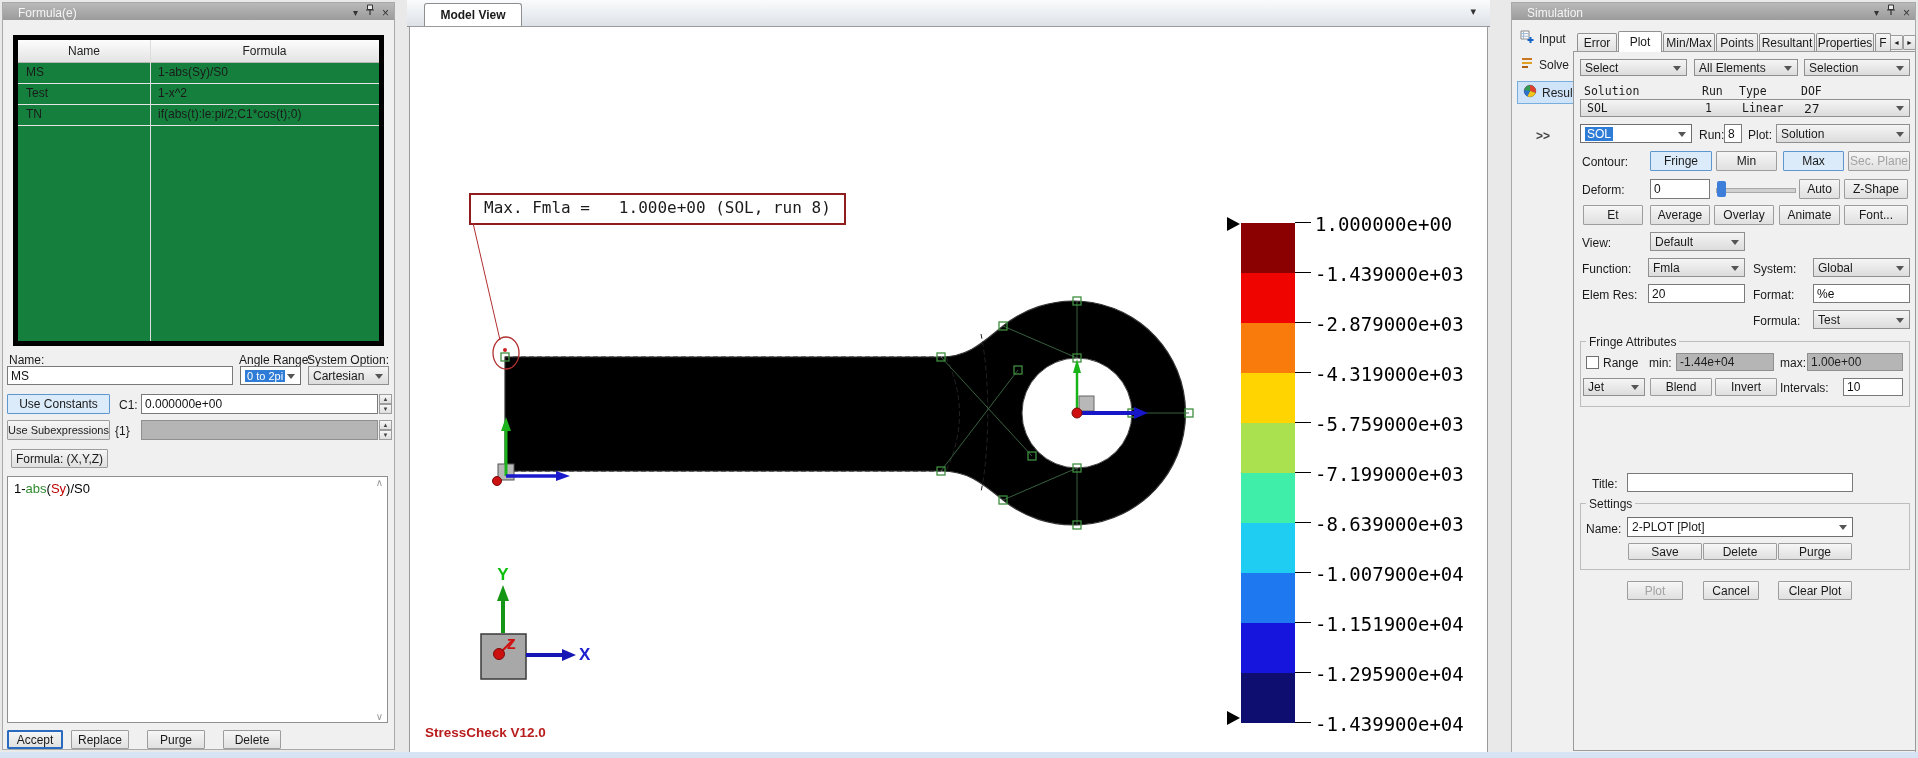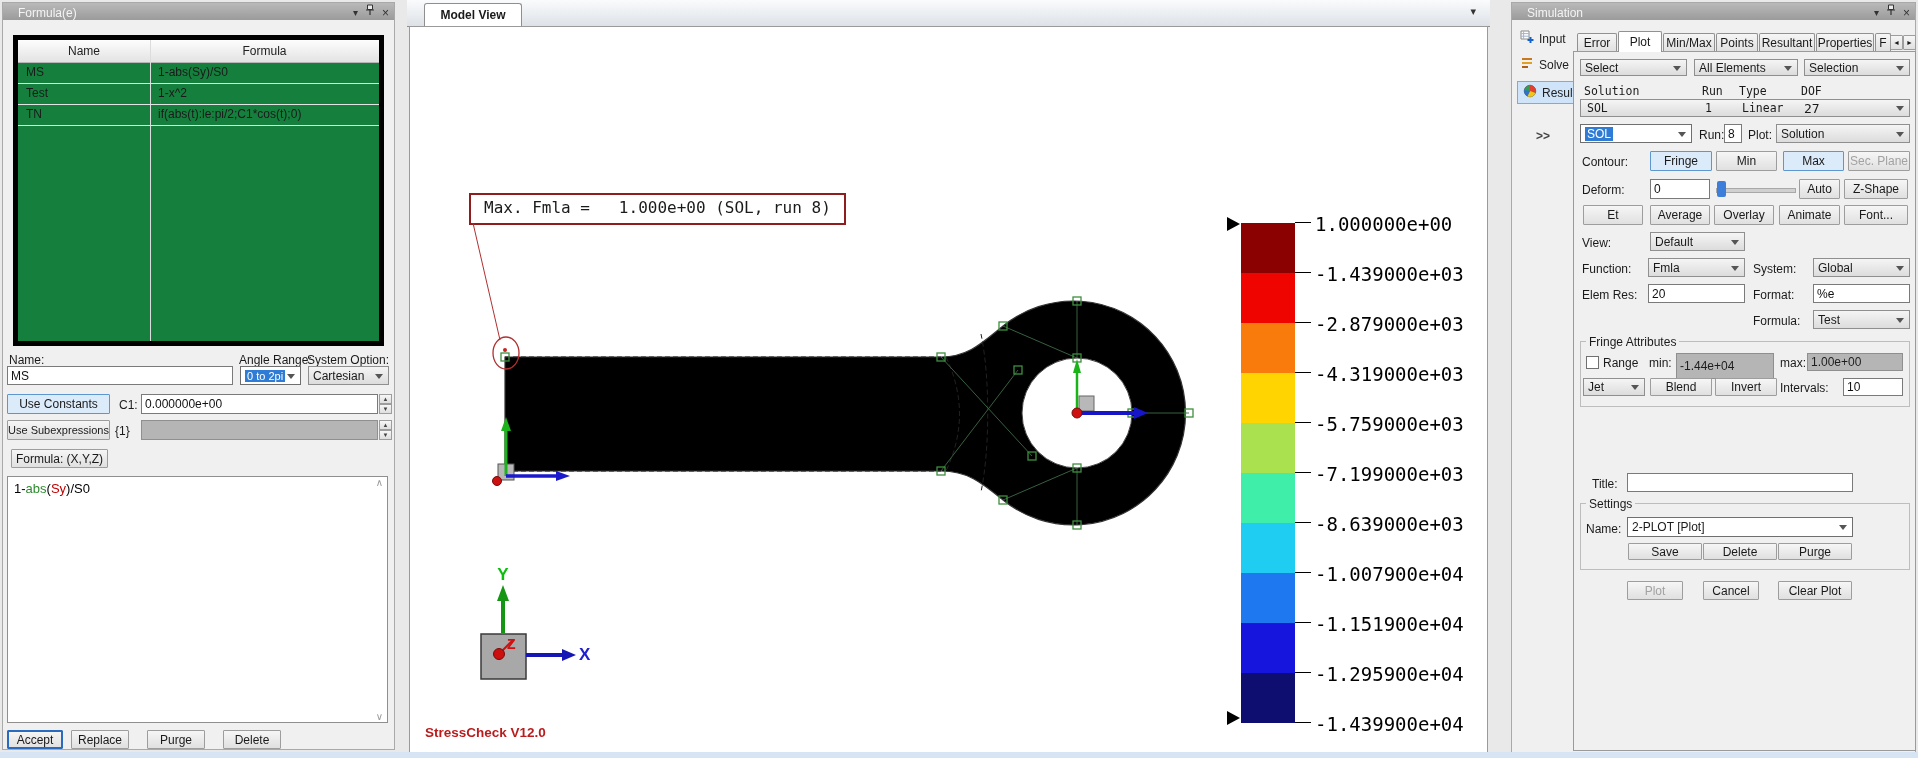--- a/index.html
+++ b/index.html
@@ -426,21 +426,21 @@
     <div class="dd" style="left:239px;top:258px;width:97px;height:19px">
         <span>Test</span>
         <span class="chev"></span>
       </div>
 
     <div class="group" style="left:6px;top:289px;width:330px;height:66px"></div>
     <span class="grouplbl" style="left:12px;top:283px">Fringe Attributes</span>
     <span class="cb" style="left:12px;top:304px"></span>
     <span class="lbl" style="left:29px;top:304px">Range</span>
     <span class="lbl" style="left:75px;top:304px">min:</span>
-    <input class="inp gray" style="left: 102px; top: 301px; width: 98px; height: 26px;" value="-1.44e+04">
+    <input class="inp gray" style="left: 102px; top: 301px; width: 98px; height: 18px;" value="-1.44e+04">
     <span class="lbl" style="left:206px;top:304px">max:</span>
     <input class="inp gray" style="left: 233px; top: 301px; width: 96px; height: 18px;" value="1.00e+00">
     <div class="dd" style="left:9px;top:326px;width:62px;height:18px">
         <span>Jet</span>
         <span class="chev"></span>
       </div>
     <div class="btn" style="left:76px;top:326px;width:62px;height:18px">Blend</div>
     <div class="btn" style="left:141px;top:326px;width:62px;height:18px">Invert</div>
     <span class="lbl" style="left:206px;top:329px">Intervals:</span>
     <input class="inp" style="left: 269px; top: 326px; width: 60px; height: 18px;" value="10">

